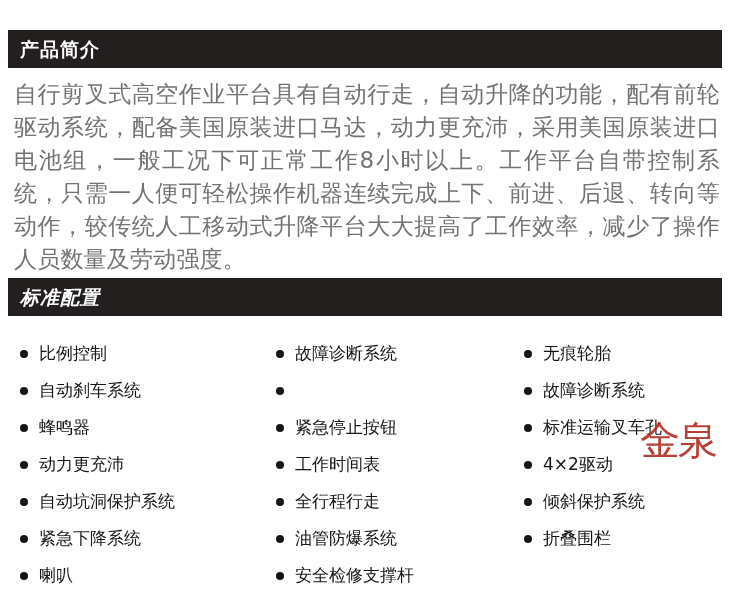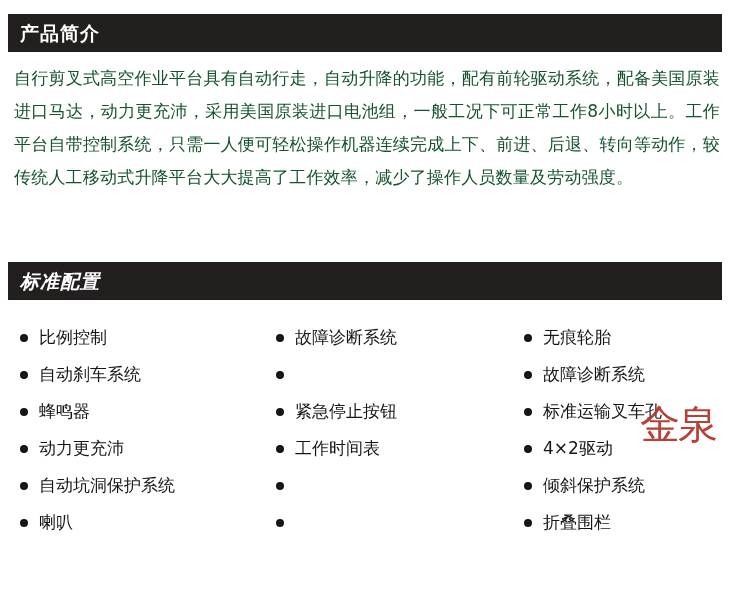--- a/index.html
+++ b/index.html
@@ -13,20 +13,21 @@
     font-family: "DejaVu Sans", "Liberation Sans", sans-serif;
     overflow: hidden;
     position: relative;
   }
   .page {
     width: 730px;
     height: 448px;
     position: relative;
     box-sizing: border-box;
     padding: 0;
+    margin-top: 16px;
   }
 
   
   .section-bar {
     background: #231f1e;
     color: #ffffff;
     font-size: 19px;
     font-weight: bold;
     line-height: 1;
     padding: 9px 0 9px 12px;
@@ -52,23 +53,23 @@
     align-items: center;
     font-style: italic;
   }
 
   
   .intro {
     position: absolute;
     left: 14px;
     top: 62px;
     width: 706px;
-    font-size: 17px;
+    font-size: 23px;
     line-height: 33px;
-    color: #14532d;
+    color: #737373;
     text-align: justify;
     letter-spacing: 0.2px;
   }
 
   
   .config {
     position: absolute;
     left: 8px;
     top: 319px;
     width: 714px;
@@ -148,20 +149,24 @@
       <div class="item">
         <span class="bullet"></span>
         <span>动力更充沛</span>
       </div>
       <div class="item">
         <span class="bullet"></span>
         <span>自动坑洞保护系统</span>
       </div>
       <div class="item">
         <span class="bullet"></span>
+        <span>紧急下降系统</span>
+      </div>
+      <div class="item">
+        <span class="bullet"></span>
         <span>喇叭</span>
       </div>
     </div>
 
     <div class="config-col col-1">
       <div class="item">
         <span class="bullet"></span>
         <span>故障诊断系统</span>
       </div>
       <div class="item">
@@ -170,23 +175,29 @@
       <div class="item">
         <span class="bullet"></span>
         <span>紧急停止按钮</span>
       </div>
       <div class="item">
         <span class="bullet"></span>
         <span>工作时间表</span>
       </div>
       <div class="item">
         <span class="bullet"></span>
-      </div>
-      <div class="item">
-        <span class="bullet"></span>
+        <span>全行程行走</span>
+      </div>
+      <div class="item">
+        <span class="bullet"></span>
+        <span>油管防爆系统</span>
+      </div>
+      <div class="item">
+        <span class="bullet"></span>
+        <span>安全检修支撑杆</span>
       </div>
     </div>
 
     <div class="config-col col-2">
       <div class="item">
         <span class="bullet"></span>
         <span>无痕轮胎</span>
       </div>
       <div class="item">
         <span class="bullet"></span>

